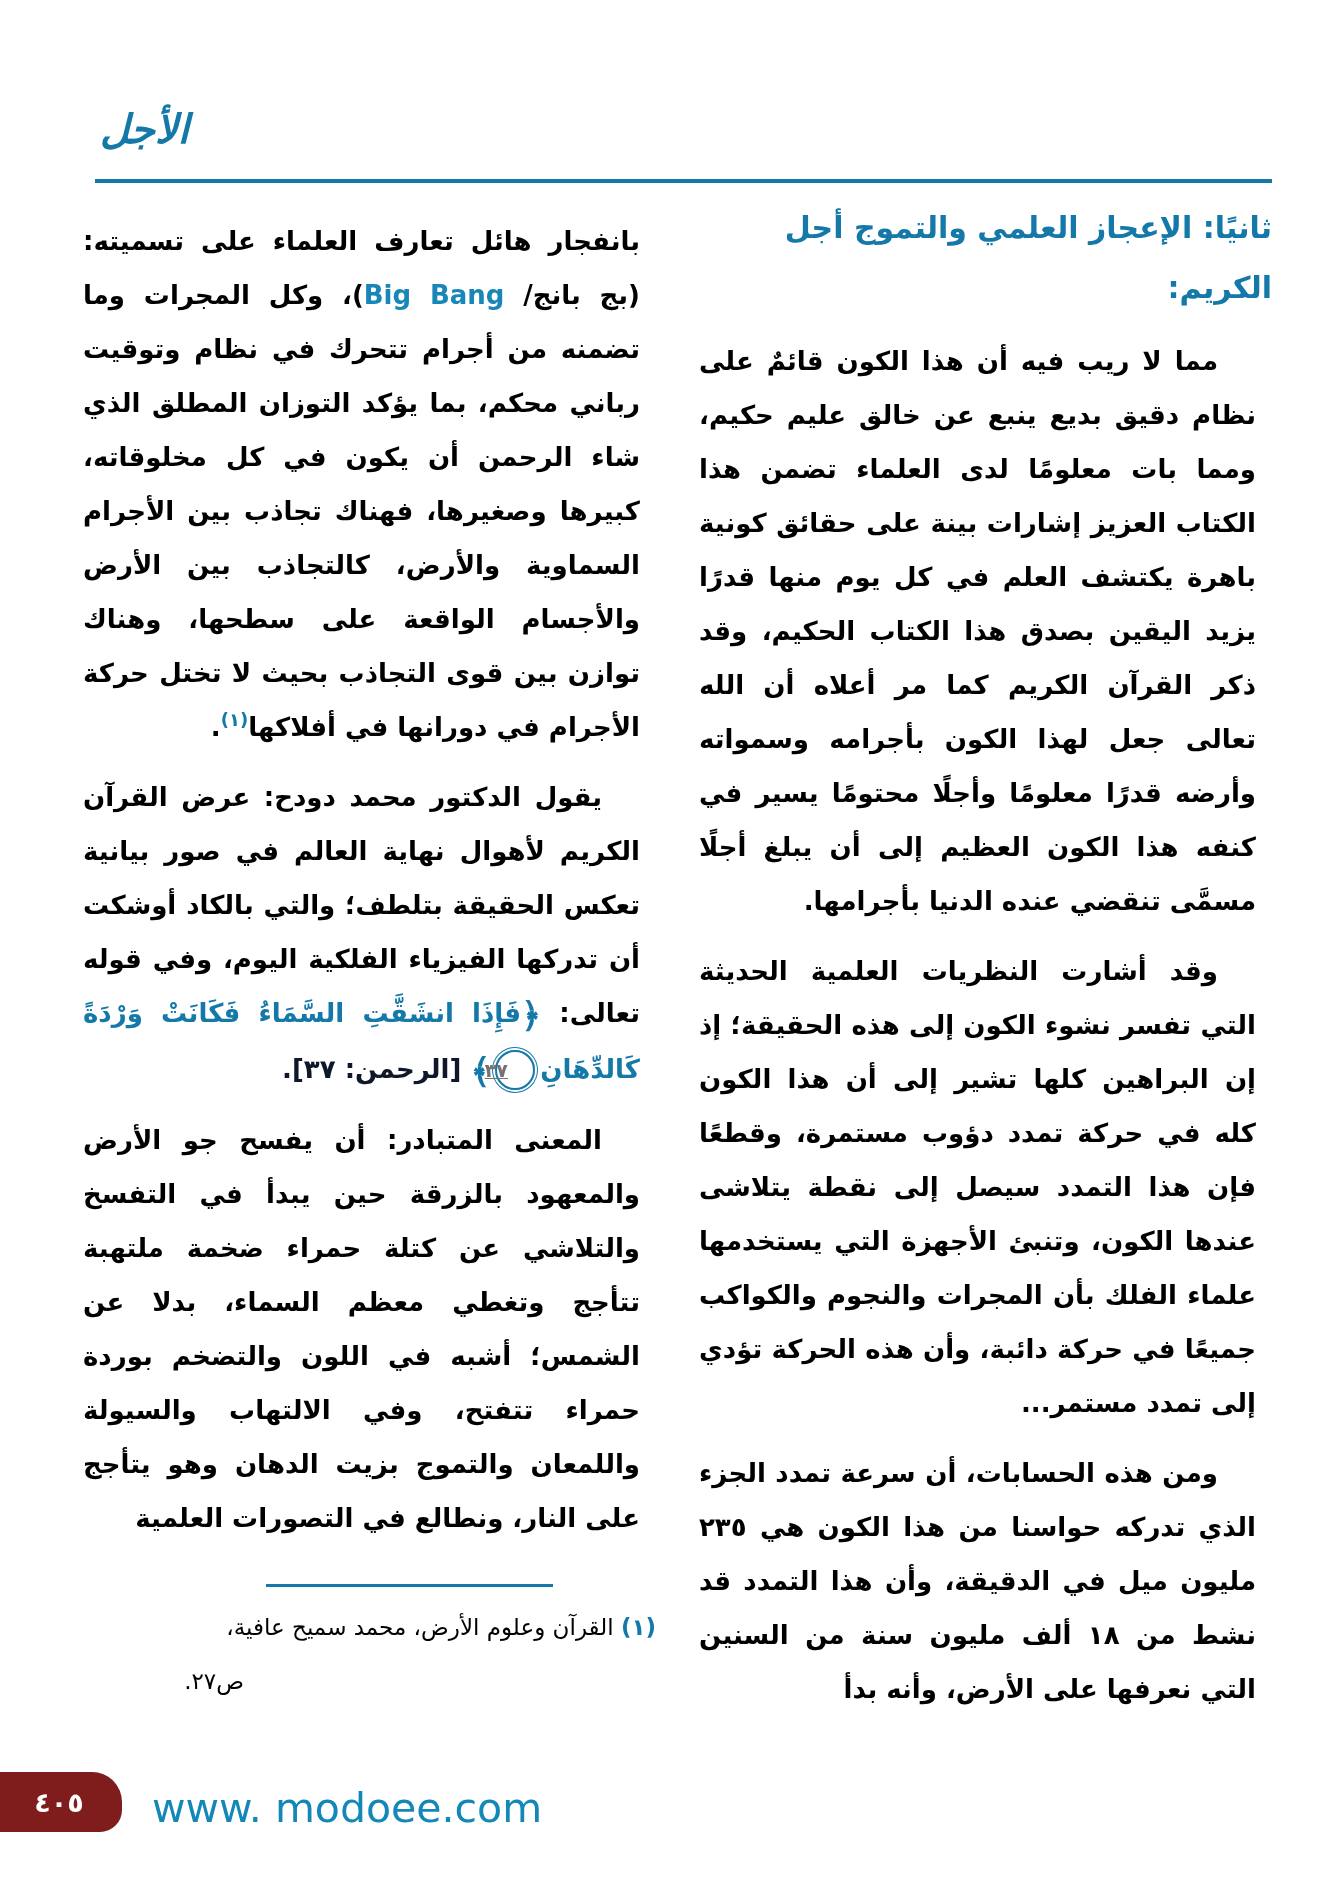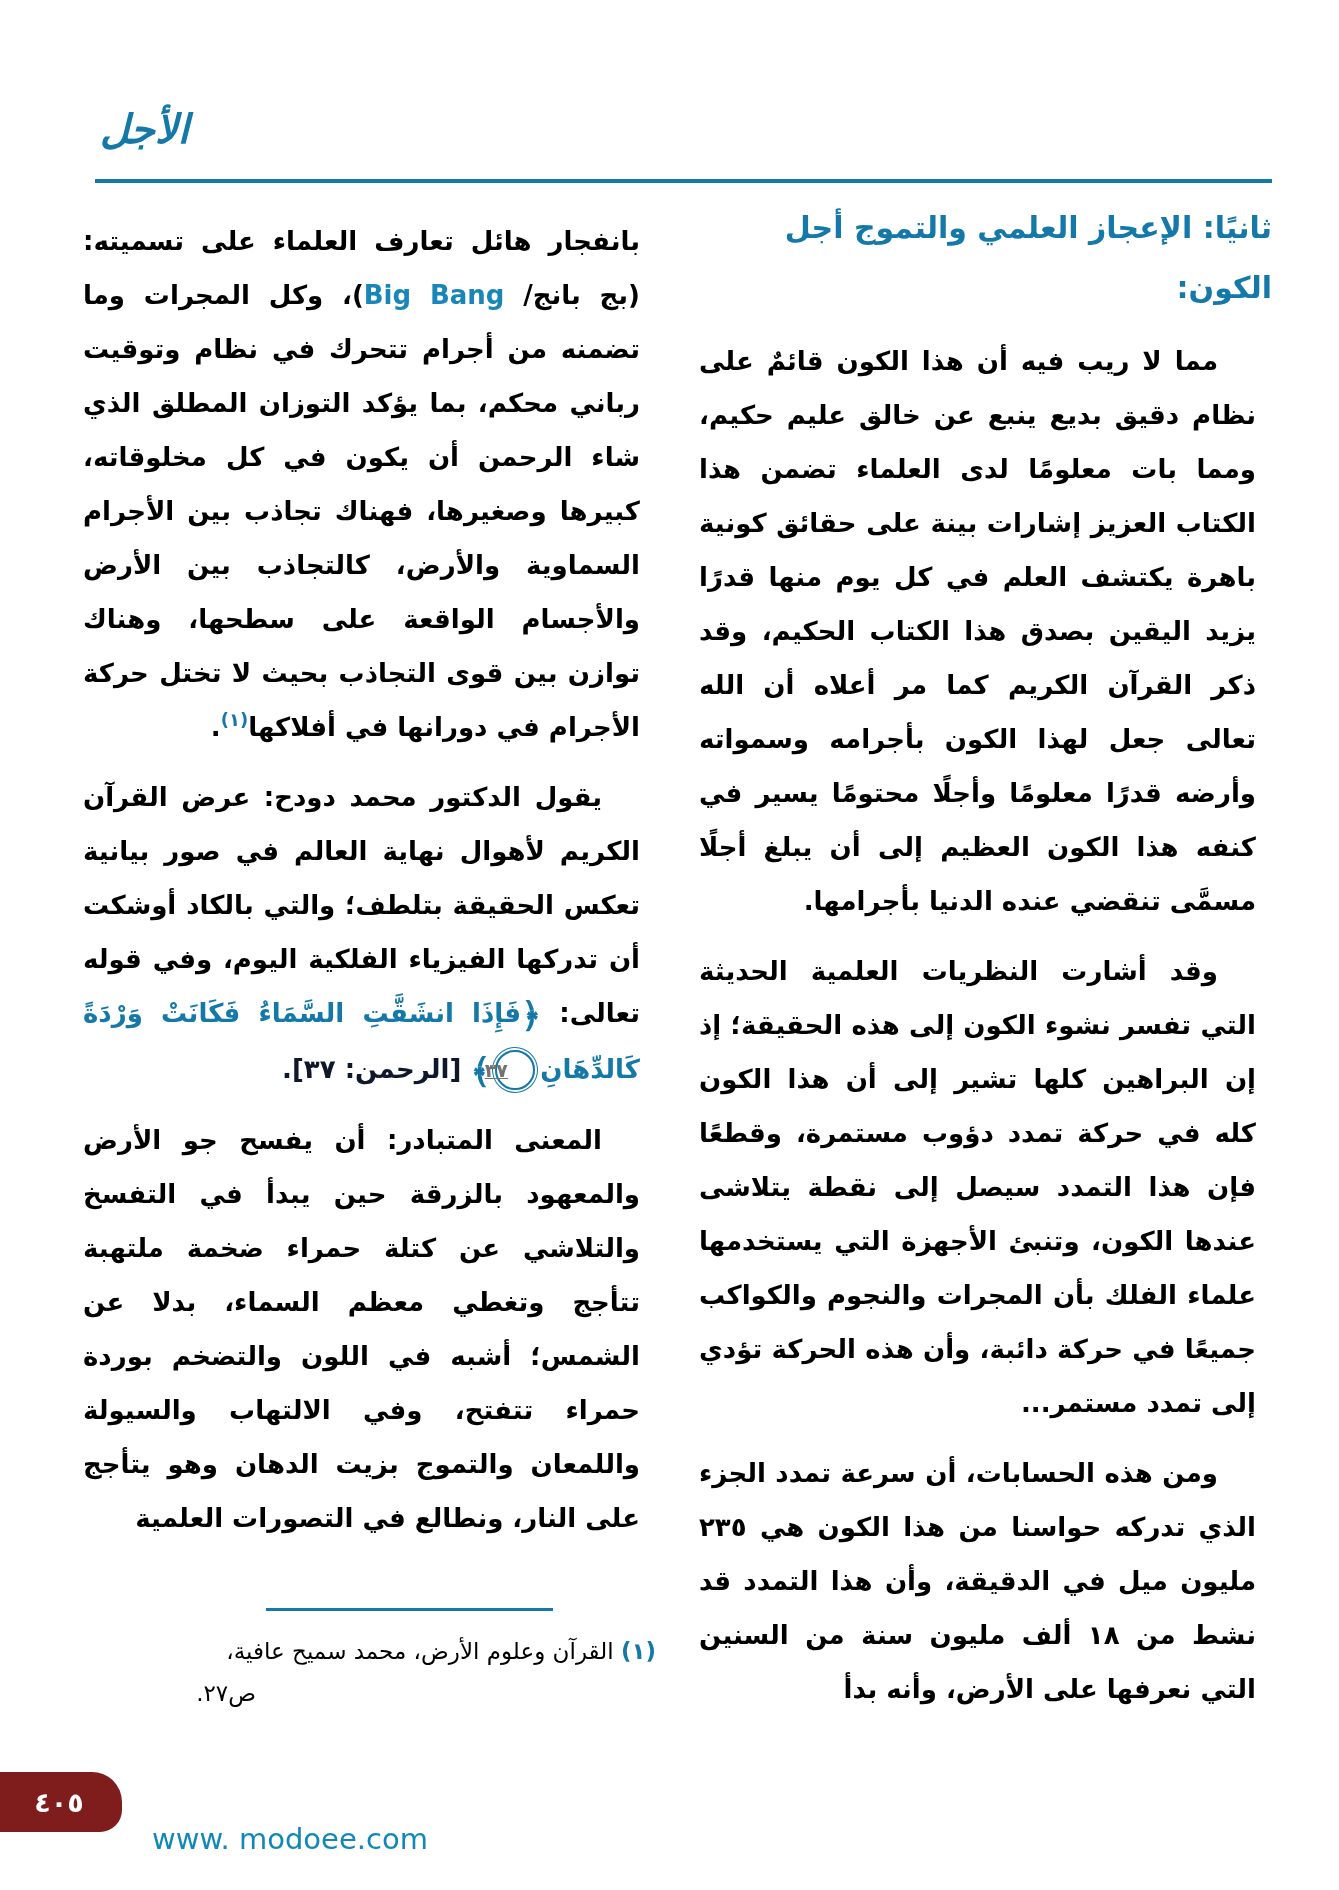--- a/index.html
+++ b/index.html
@@ -122,21 +122,21 @@
     line-height:44px;
     color:#000;
     text-align:justify;
     margin:0;
   }
   .fn-line2{
     font-size:23px;
     line-height:40px;
     color:#000;
     padding-right:400px;
-    margin:0;
+    margin:12px;
   }
   
   .page-badge{
     position:absolute;
     left:0;
     top:1772px;
     width:122px;
     height:60px;
     background:#7f1d1d;
     border-radius:0 30px 22px 0;
@@ -148,39 +148,38 @@
     font-weight:bold;
     letter-spacing:9px;
     padding-right:4px;
     box-sizing:border-box;
   }
   .site-url{
     position:absolute;
     left:152px;
     top:1784px;
     color:#1287B8;
-    font-size:29px;
+    font-size:41px;
     direction:ltr;
     unicode-bidi:embed;
-    margin-top:38px;
   }
 </style>
 </head>
 <body>
 
 <div id="page">
 
   <div class="header-title">الأجل</div>
   <div class="header-rule"></div>
 
   <div class="columns">
 
     <div class="col">
       <h2 class="col-heading">ثانيًا: الإعجاز العلمي والتموج أجل</h2>
-      <h2 class="col-heading">الكون:</h2>
+      <h2 class="col-heading">الكريم:</h2>
       <p class="body-text indent">مما لا ريب فيه أن هذا الكون قائمٌ على نظام دقيق بديع ينبع عن خالق عليم حكيم، ومما بات معلومًا لدى العلماء تضمن هذا الكتاب العزيز إشارات بينة على حقائق كونية باهرة يكتشف العلم في كل يوم منها قدرًا يزيد اليقين بصدق هذا الكتاب الحكيم، وقد ذكر القرآن الكريم كما مر أعلاه أن الله تعالى جعل لهذا الكون بأجرامه وسمواته وأرضه قدرًا معلومًا وأجلًا محتومًا يسير في كنفه هذا الكون العظيم إلى أن يبلغ أجلًا مسمَّى تنقضي عنده الدنيا بأجرامها.</p>
       <p class="body-text indent">وقد أشارت النظريات العلمية الحديثة التي تفسر نشوء الكون إلى هذه الحقيقة؛ إذ إن البراهين كلها تشير إلى أن هذا الكون كله في حركة تمدد دؤوب مستمرة، وقطعًا فإن هذا التمدد سيصل إلى نقطة يتلاشى عندها الكون، وتنبئ الأجهزة التي يستخدمها علماء الفلك بأن المجرات والنجوم والكواكب جميعًا في حركة دائبة، وأن هذه الحركة تؤدي إلى تمدد مستمر...</p>
       <p class="body-text indent">ومن هذه الحسابات، أن سرعة تمدد الجزء الذي تدركه حواسنا من هذا الكون هي ٢٣٥ مليون ميل في الدقيقة، وأن هذا التمدد قد نشط من ١٨ ألف مليون سنة من السنين التي نعرفها على الأرض، وأنه بدأ</p>
     </div>
 
     <div class="col">
       <p class="body-text"><span>بانفجار هائل تعارف العلماء على تسميته: (بج بانج/ </span><span class="latin-teal">Big Bang</span><span>)، وكل المجرات وما تضمنه من أجرام تتحرك في نظام وتوقيت رباني محكم، بما يؤكد التوزان المطلق الذي شاء الرحمن أن يكون في كل مخلوقاته، كبيرها وصغيرها، فهناك تجاذب بين الأجرام السماوية والأرض، كالتجاذب بين الأرض والأجسام الواقعة على سطحها، وهناك توازن بين قوى التجاذب بحيث لا تختل حركة الأجرام في دورانها في أفلاكها</span><span class="fn-ref">(١)</span><span>.</span></p>
 
       <p class="body-text indent"><span>يقول الدكتور محمد دودح: عرض القرآن الكريم لأهوال نهاية العالم في صور بيانية تعكس الحقيقة بتلطف؛ والتي بالكاد أوشكت أن تدركها الفيزياء الفلكية اليوم، وفي قوله تعالى: </span><span class="verse-bracket">﴿</span><span class="verse">فَإِذَا انشَقَّتِ السَّمَاءُ فَكَانَتْ وَرْدَةً كَالدِّهَانِ</span><span class="verse-num">٣٧</span><span class="verse-bracket">﴾</span><span class="verse-ref"> [الرحمن: ٣٧].</span></p>
 

